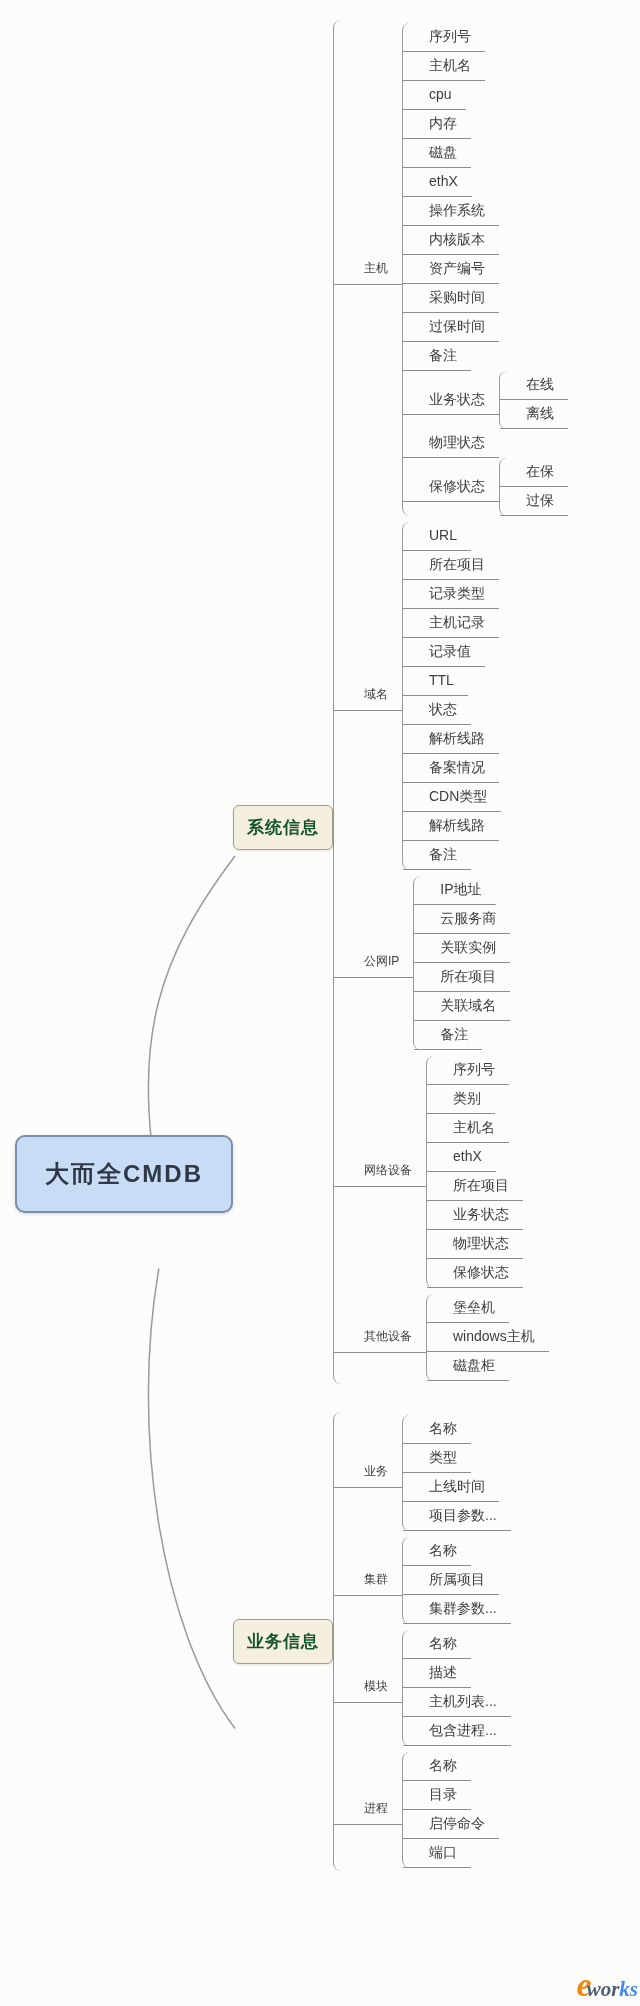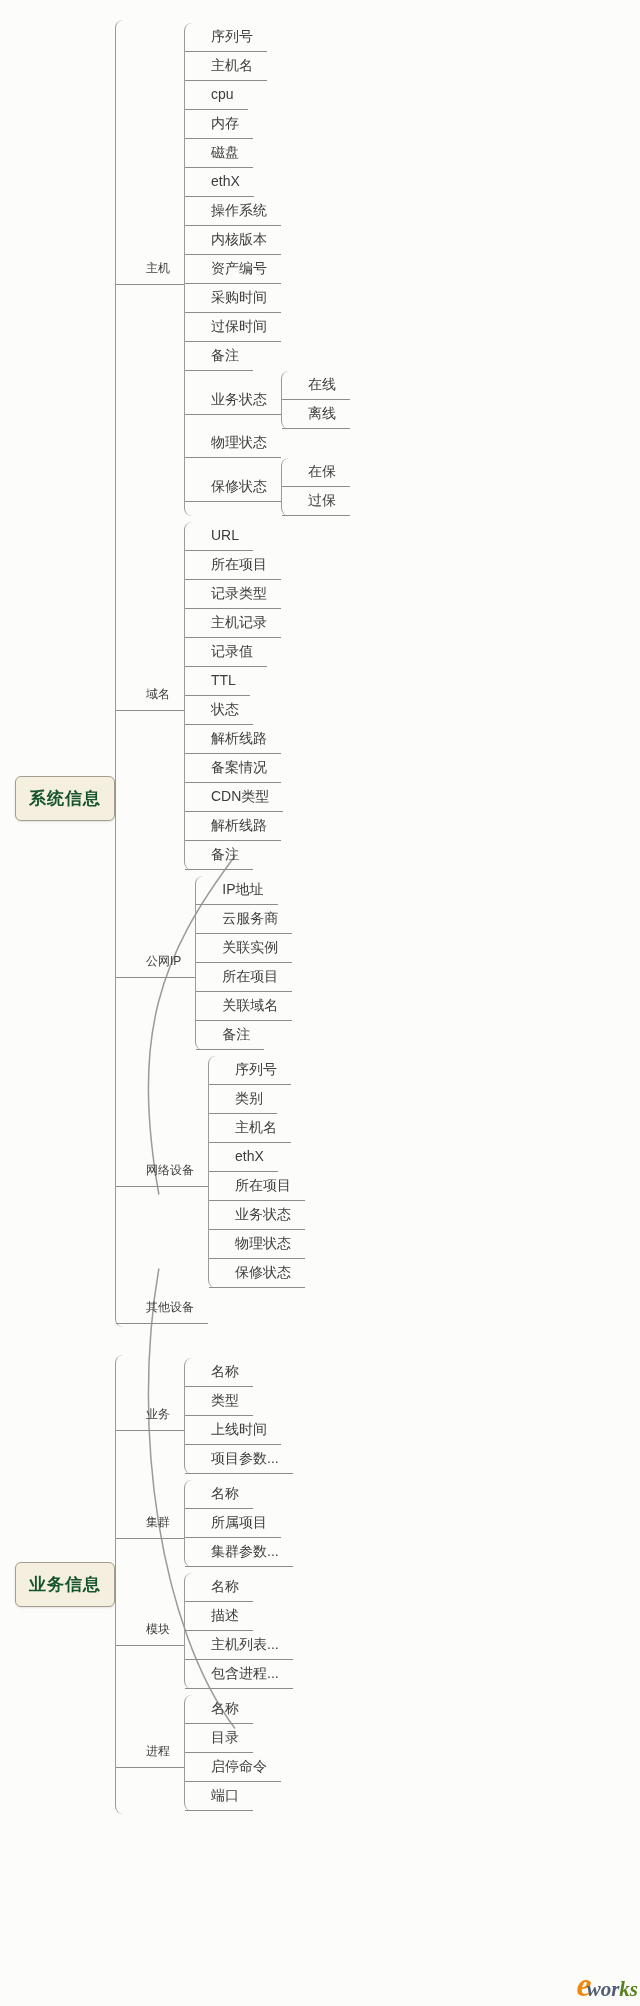--- a/index.html
+++ b/index.html
@@ -77,36 +77,37 @@
     font-family: "Liberation Serif", "DejaVu Serif", serif;
     font-style: italic; font-weight: bold; font-size: 34px;
   }
   #watermark .wm-wor {
     color: #46566b;
     font-family: "Liberation Serif", "DejaVu Serif", serif;
     font-style: italic; font-weight: bold; font-size: 21px;
     margin-left: -5px;
   }
   #watermark .wm-ks {
-    color: #4d7c0f;
+    color: #3b82f6;
     font-family: "Liberation Serif", "DejaVu Serif", serif;
     font-style: italic; font-weight: bold; font-size: 21px;
   }
 </style>
 </head>
 <body>
 
 <div id="canvas">
   <svg id="connector-overlay" viewBox="0 0 640 2006" xmlns="http://www.w3.org/2000/svg">
       <path d="M 158.88 1194.5 C 130.88 1034.5, 160 956, 235 856" fill="none" stroke="#9a9a9a" stroke-width="1.5"></path>
       <path d="M 158.88 1268.5 C 130.88 1428.5, 160 1628.5, 235 1728.5" fill="none" stroke="#9a9a9a" stroke-width="1.5"></path>
     </svg>
 
   <div id="tree-root">
       <div class="node d0">
+        <div class="label d0">大而全CMDB</div>
         <div class="children d0">
           <div class="node d1">
             <div class="label d1 shift-down">系统信息</div>
             <div class="children d1">
               <div class="node d2">
                 <div class="label d2 u">主机</div>
                 <div class="children d2">
                   <div class="node d3">
                     <div class="label d3 u">序列号</div>
                   </div>
@@ -258,20 +259,31 @@
                   <div class="node d3">
                     <div class="label d3 u">物理状态</div>
                   </div>
                   <div class="node d3">
                     <div class="label d3 u">保修状态</div>
                   </div>
                 </div>
               </div>
               <div class="node d2">
                 <div class="label d2 u">其他设备</div>
+                <div class="children d2">
+                  <div class="node d3">
+                    <div class="label d3 u">堡垒机</div>
+                  </div>
+                  <div class="node d3">
+                    <div class="label d3 u">windows主机</div>
+                  </div>
+                  <div class="node d3">
+                    <div class="label d3 u">磁盘柜</div>
+                  </div>
+                </div>
               </div>
             </div>
           </div>
           <div class="node d1">
             <div class="label d1">业务信息</div>
             <div class="children d1">
               <div class="node d2">
                 <div class="label d2 u">业务</div>
                 <div class="children d2">
                   <div class="node d3">

